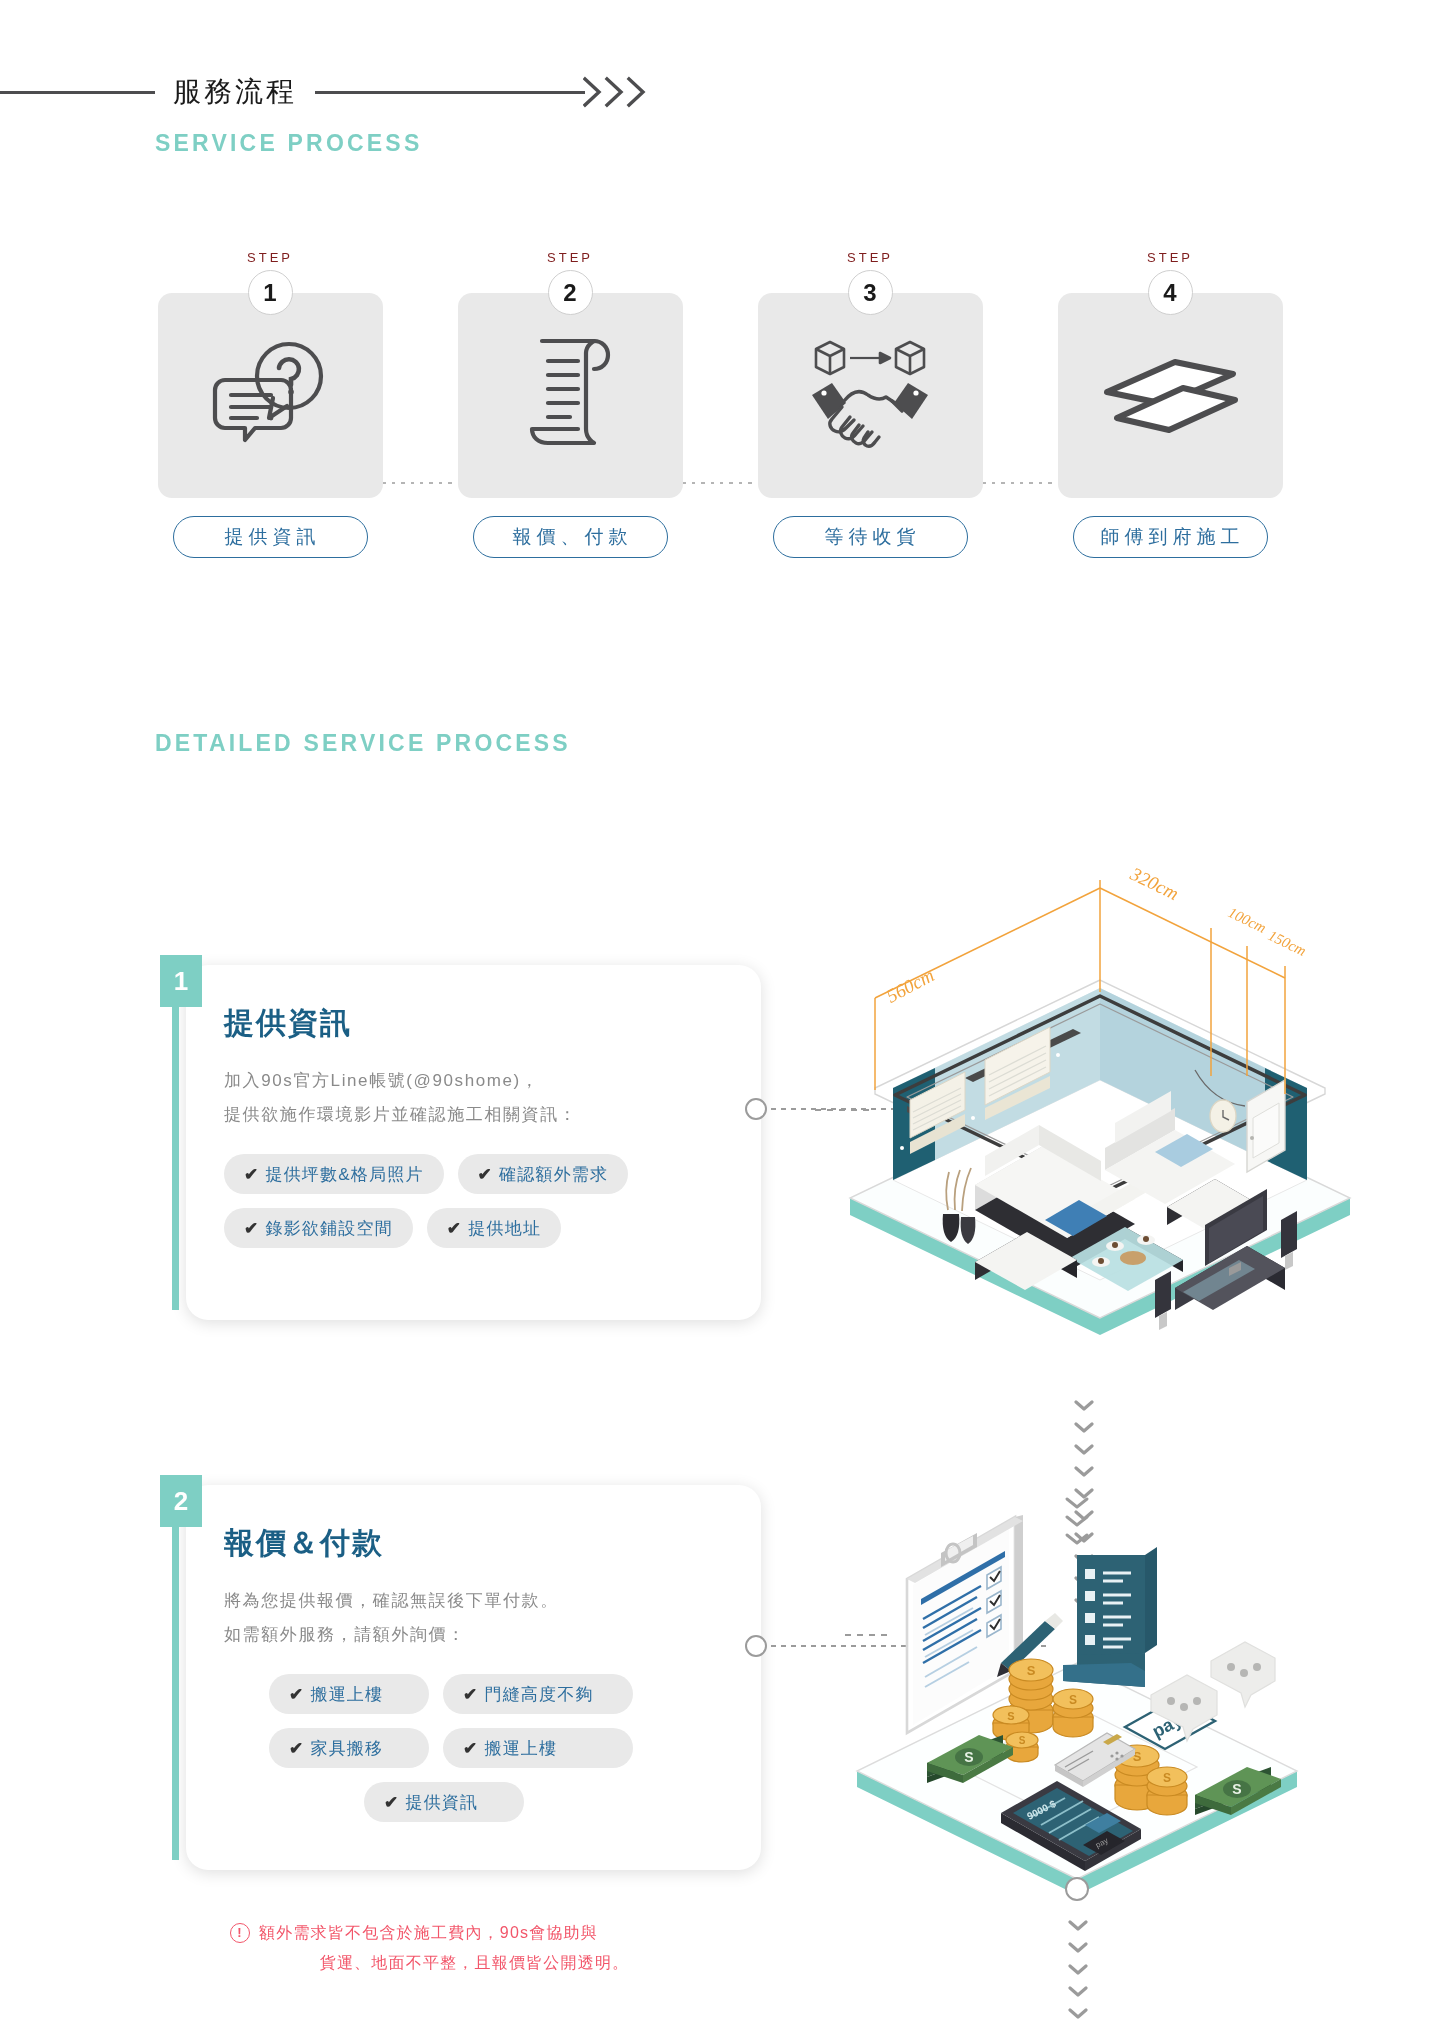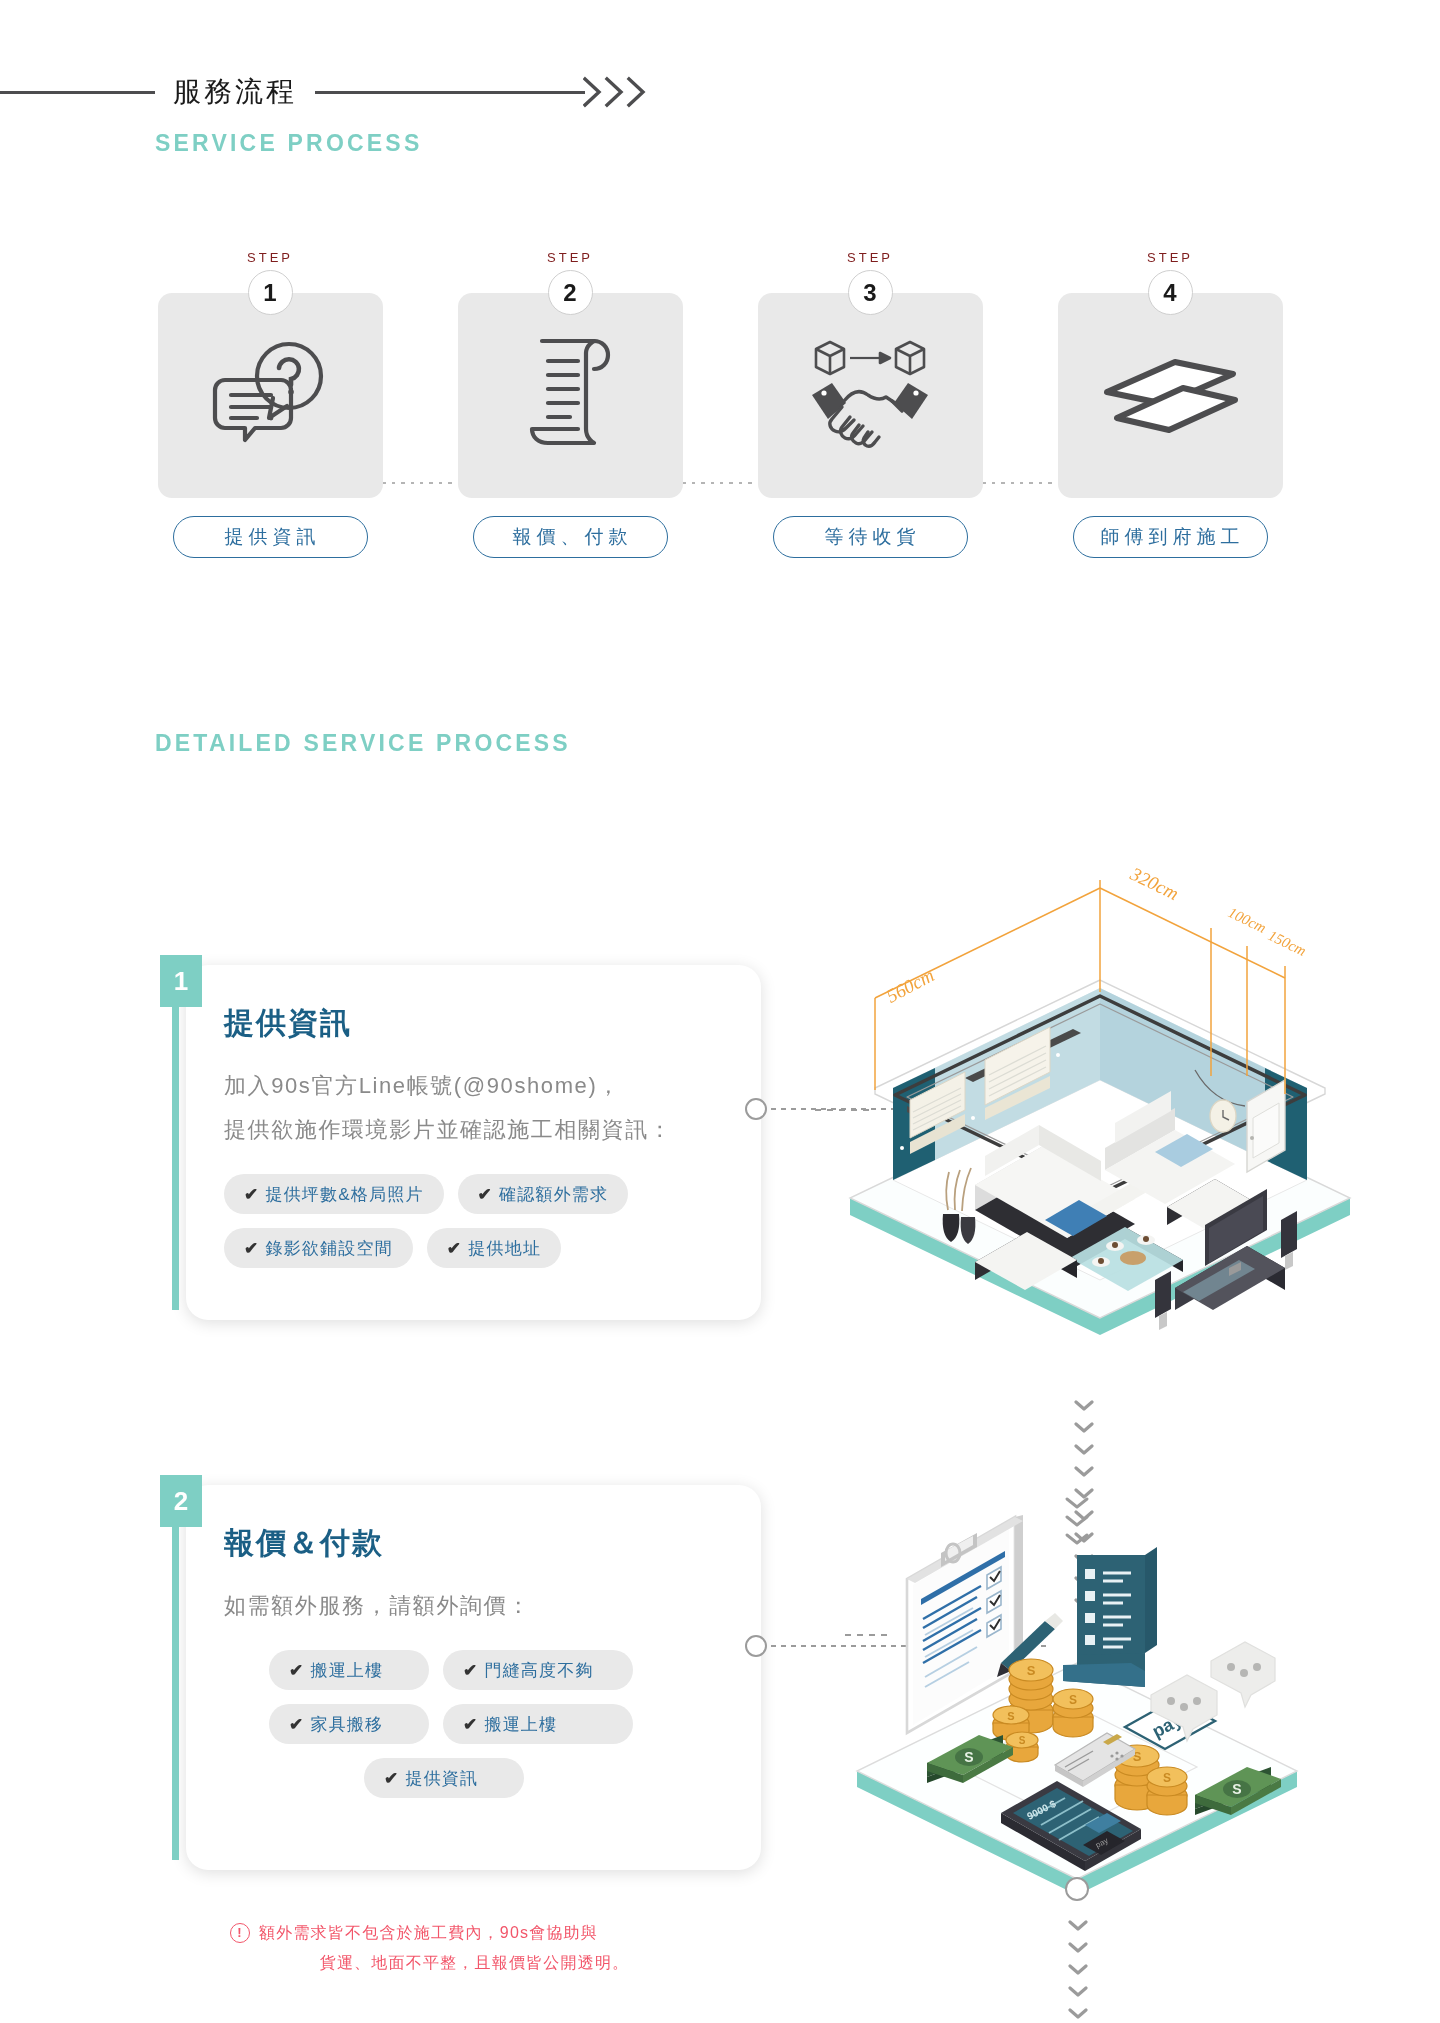--- a/index.html
+++ b/index.html
@@ -88,21 +88,21 @@
     position: absolute; left: 26px; top: 10px;
     background: #fff; border-radius: 22px;
     box-shadow: 0 3px 16px rgba(0,0,0,0.13);
     padding: 38px 40px 40px 38px;
   }
   .card-title {
     font-size: 30px; font-weight: bold; color: #1b5f85;
     letter-spacing: 2px; margin-bottom: 20px;
   }
   .card-desc {
-    font-size: 22px; color: #8a8a8a; line-height: 2.0;
+    font-size: 17px; color: #8a8a8a; line-height: 2.0;
     letter-spacing: 1.6px; margin-bottom: 22px;
   }
   .chip-grid { display: flex; flex-wrap: wrap; }
   .chip {
     background: #e9e9e9; border-radius: 20px; height: 40px;
     display: inline-flex; align-items: center; padding: 0 20px;
     font-size: 17px; color: #2d6e9e; letter-spacing: 1.2px;
     margin: 0 14px 14px 0; white-space: nowrap;
   }
   .chip .tick { color: #333; font-weight: bold; margin-right: 6px; font-size: 17px; }
@@ -533,20 +533,21 @@
     </svg>
   <svg width="20" height="11" viewBox="0 0 20 11">
       <path d="M2 2 L10 9 L18 2" fill="none" stroke="#9b9b9b" stroke-width="3.2" stroke-linecap="round" stroke-linejoin="round"></path>
     </svg>
 </div>
 
 <div class="detail-card" style="left:160px; top:1475px; width:600px; height:400px;">
   <div class="card-body" style="width:575px; height:385px;">
     <div class="card-title">報價＆付款</div>
     <div class="card-desc">
+      <div>將為您提供報價，確認無誤後下單付款。</div>
       <div>如需額外服務，請額外詢價：</div>
     </div>
     <div class="chip-grid centered" style="width:420px;">
       <span class="chip" style="width:160px;">
           <span class="tick">✔</span>
           <span>搬運上樓</span>
         </span>
       <span class="chip" style="width:190px; margin-right:0;">
           <span class="tick">✔</span>
           <span>門縫高度不夠</span>

